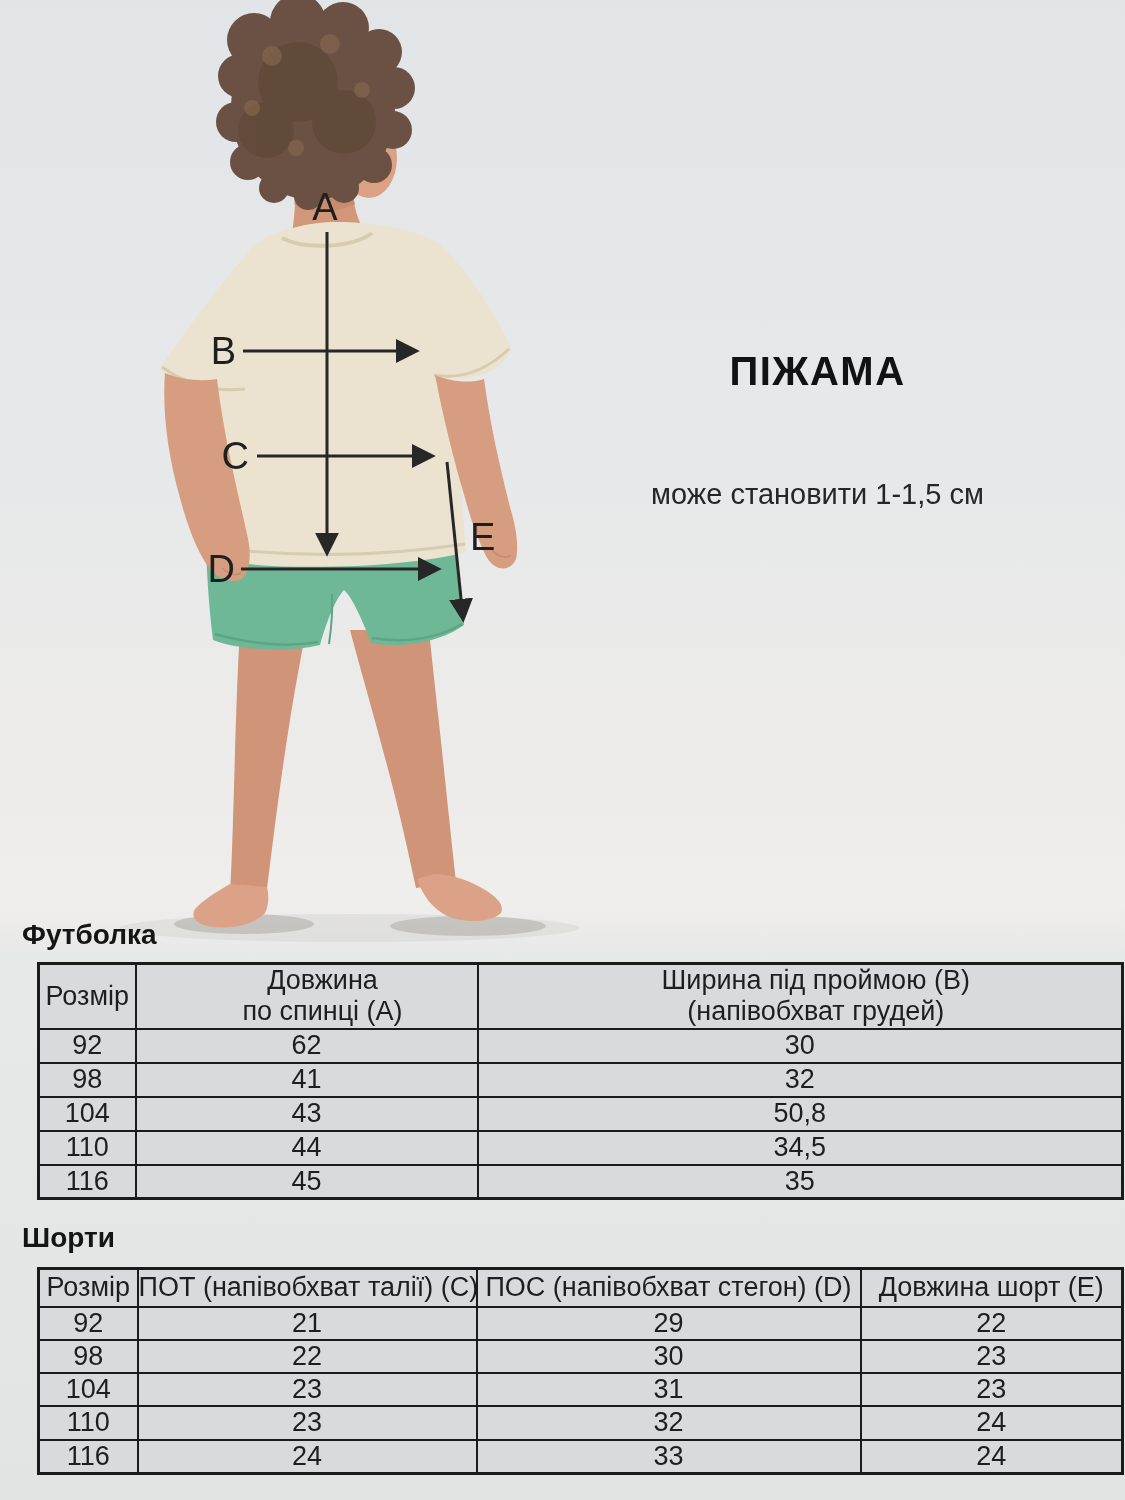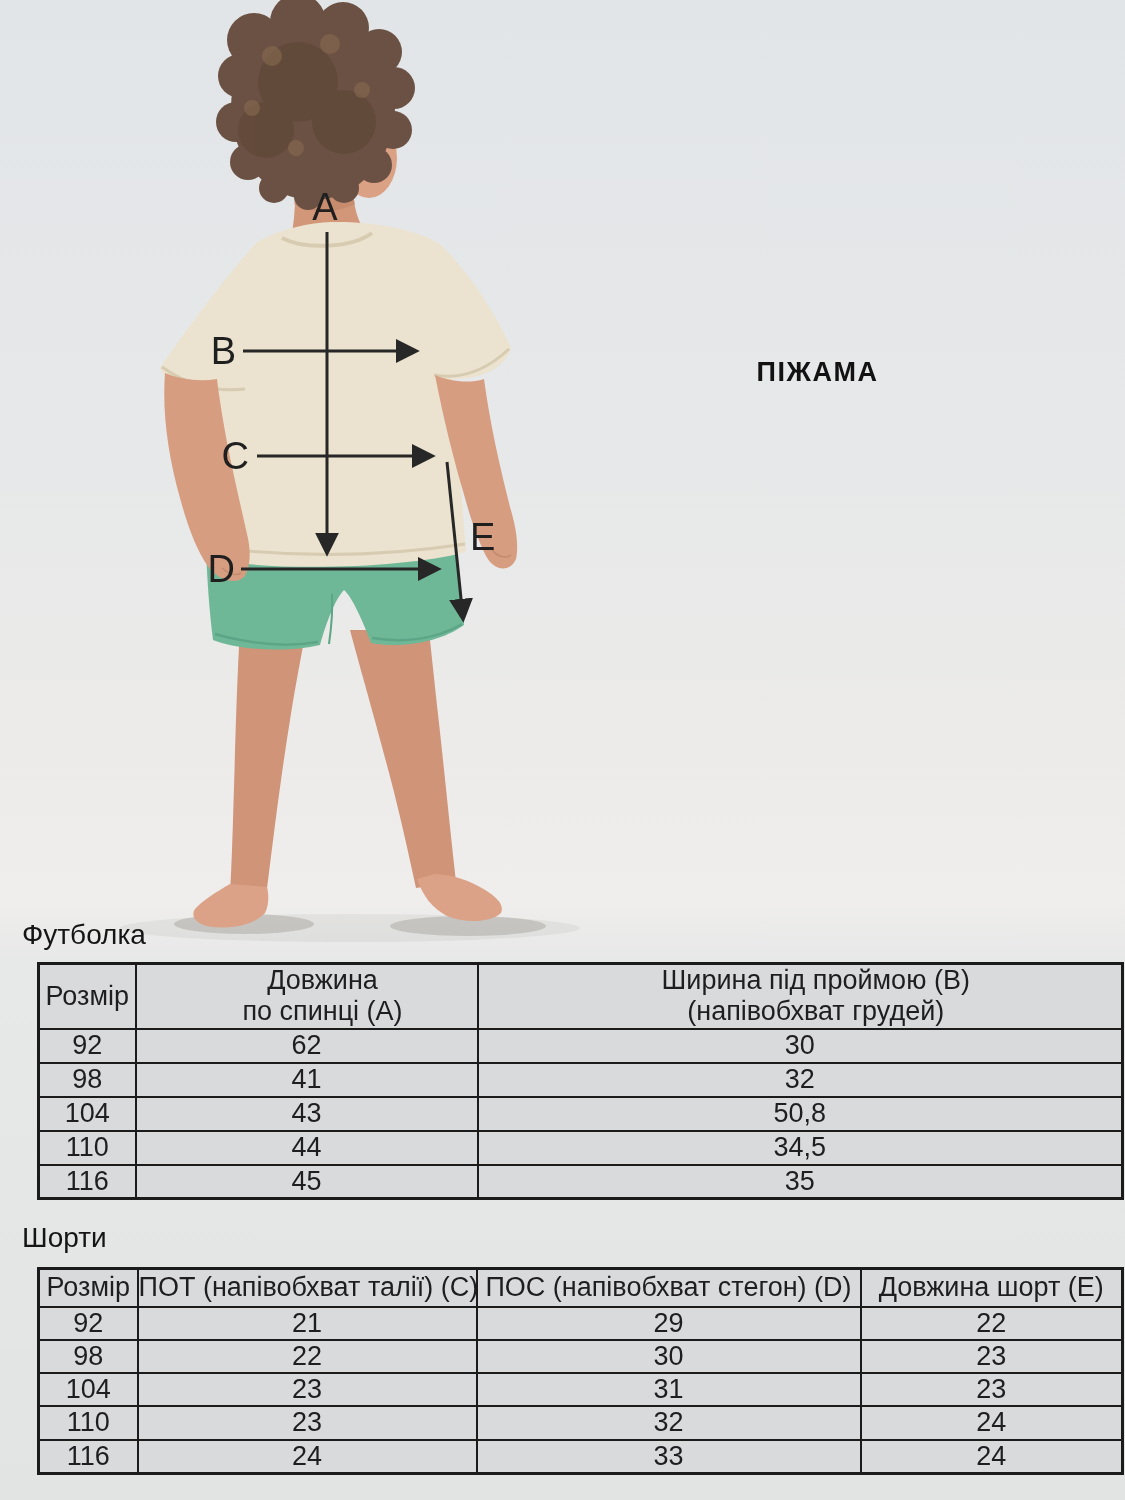--- a/index.html
+++ b/index.html
@@ -6,23 +6,23 @@
   #page {
     position:relative; width:1125px; height:1500px; overflow:hidden;
     font-family:"Liberation Sans", sans-serif; color:#1c1c1e;
     background:linear-gradient(180deg,#e2e5e8 0%,#e6e8e9 28%,#ecebe9 50%,#efeeec 60%,#e7e8e8 64%,#e2e4e4 100%);
   }
   #figure-svg { position:absolute; left:0; top:0; display:block; }
   #figure-svg text {
     font-family:"Liberation Sans", sans-serif; font-size:38px; fill:#1f1f1f;
   }
   .title-block { position:absolute; left:565px; top:341px; width:505px; text-align:center; }
-  .product-title { margin:16px; font-size:27px; font-weight:bold; letter-spacing:1.5px; color:#121212; }
+  .product-title { margin:8px; font-size:40px; font-weight:bold; letter-spacing:1.5px; color:#121212; }
   .product-note  { margin:45px 0 0 0; font-size:29px; line-height:1.27; color:#262626; }
-  .section-heading { position:absolute; left:22px; margin:0; font-size:28px; font-weight:normal; color:#151515; }
+  .section-heading { position:absolute; left:22px; margin:0; font-size:28px; font-weight:bold; color:#151515; }
   #tshirt-heading { top:919px; }
   #shorts-heading { top:1222px; }
   table.size-table {
     position:absolute; left:37px; width:1084px;
     border-collapse:collapse; table-layout:fixed;
     font-size:27px; color:#1e1e20;
     border:3px solid #1b1b1b;
   }
   .size-table th, .size-table td {
     border:2px solid #1b1b1b; background:#d8dadb;
@@ -147,20 +147,21 @@
       <text x="249" y="469" text-anchor="end">C</text>
       <text x="235" y="582" text-anchor="end">D</text>
       <text x="470" y="550" text-anchor="start">E</text>
     </g>
   </svg>
 
   <div class="title-block">
     <h1 class="product-title">ПІЖАМА</h1>
     <p class="product-note">
       <br>
+      <span>може становити 1-1,5 см</span>
     </p>
   </div>
 
   <h2 class="section-heading" id="tshirt-heading">Футболка</h2>
   <table class="size-table" id="tshirt-table">
     <colgroup>
         <col style="width:97px">
         <col style="width:342px">
         <col style="width:645px">
       </colgroup>

